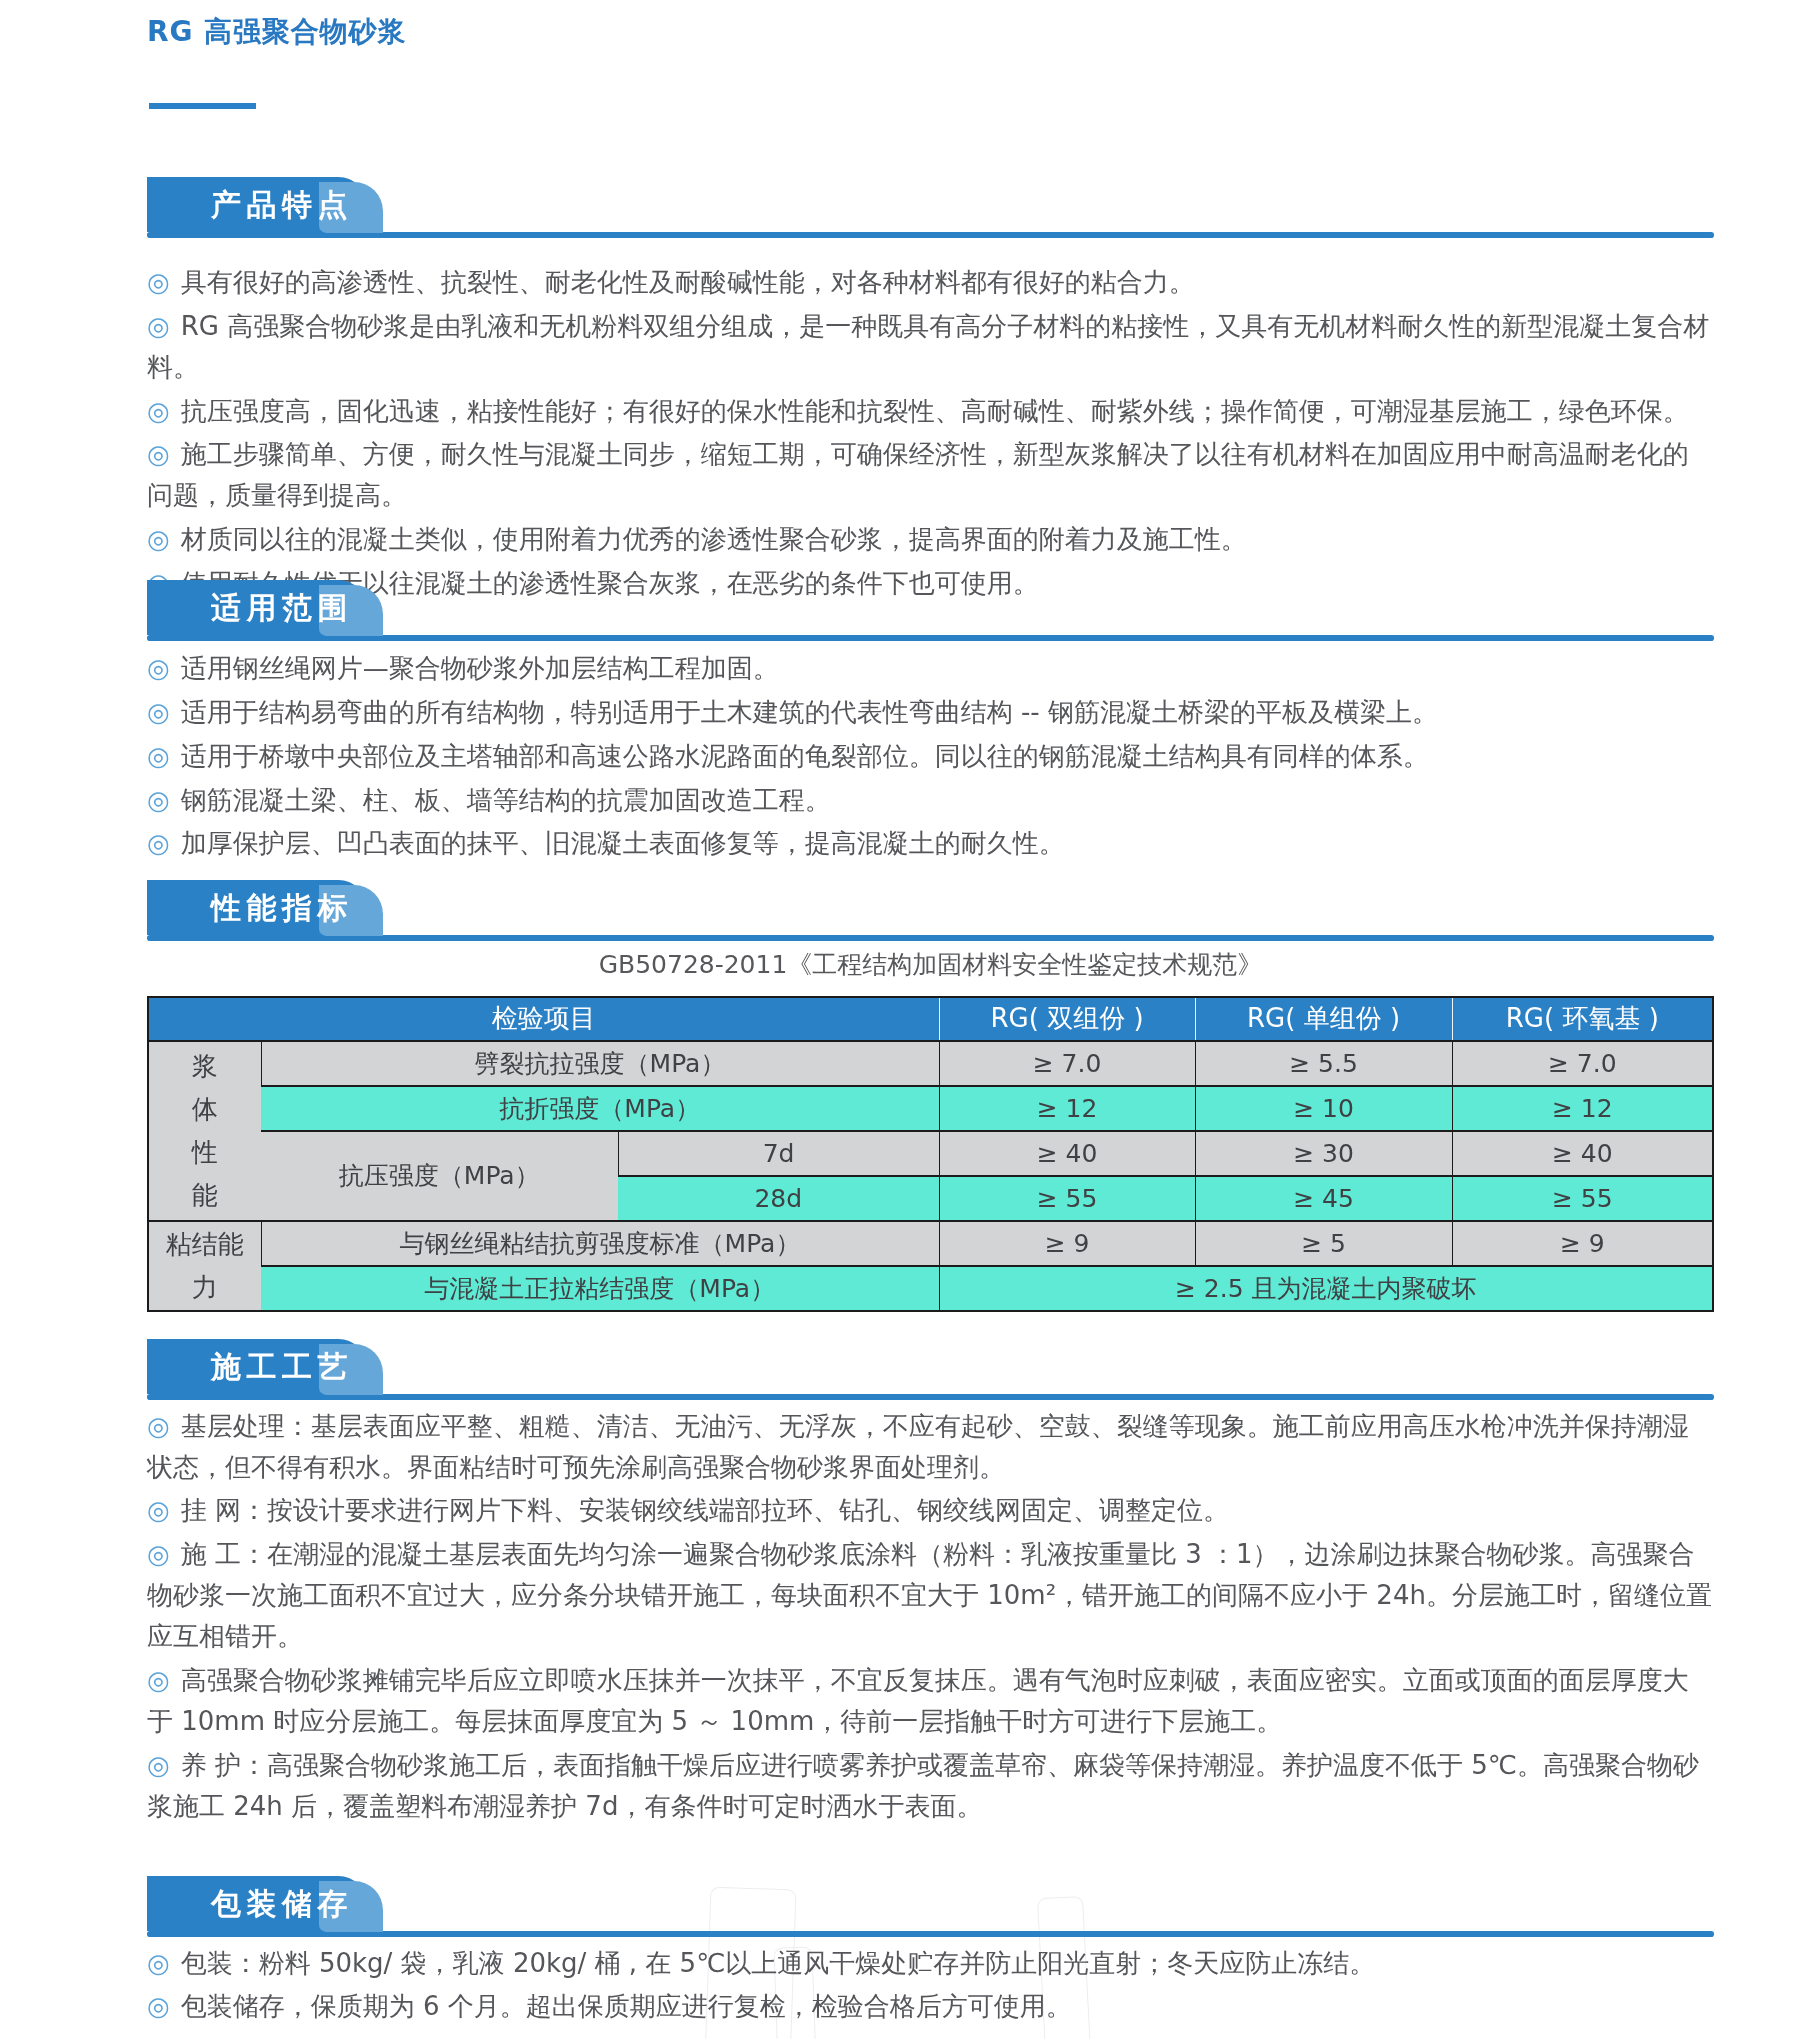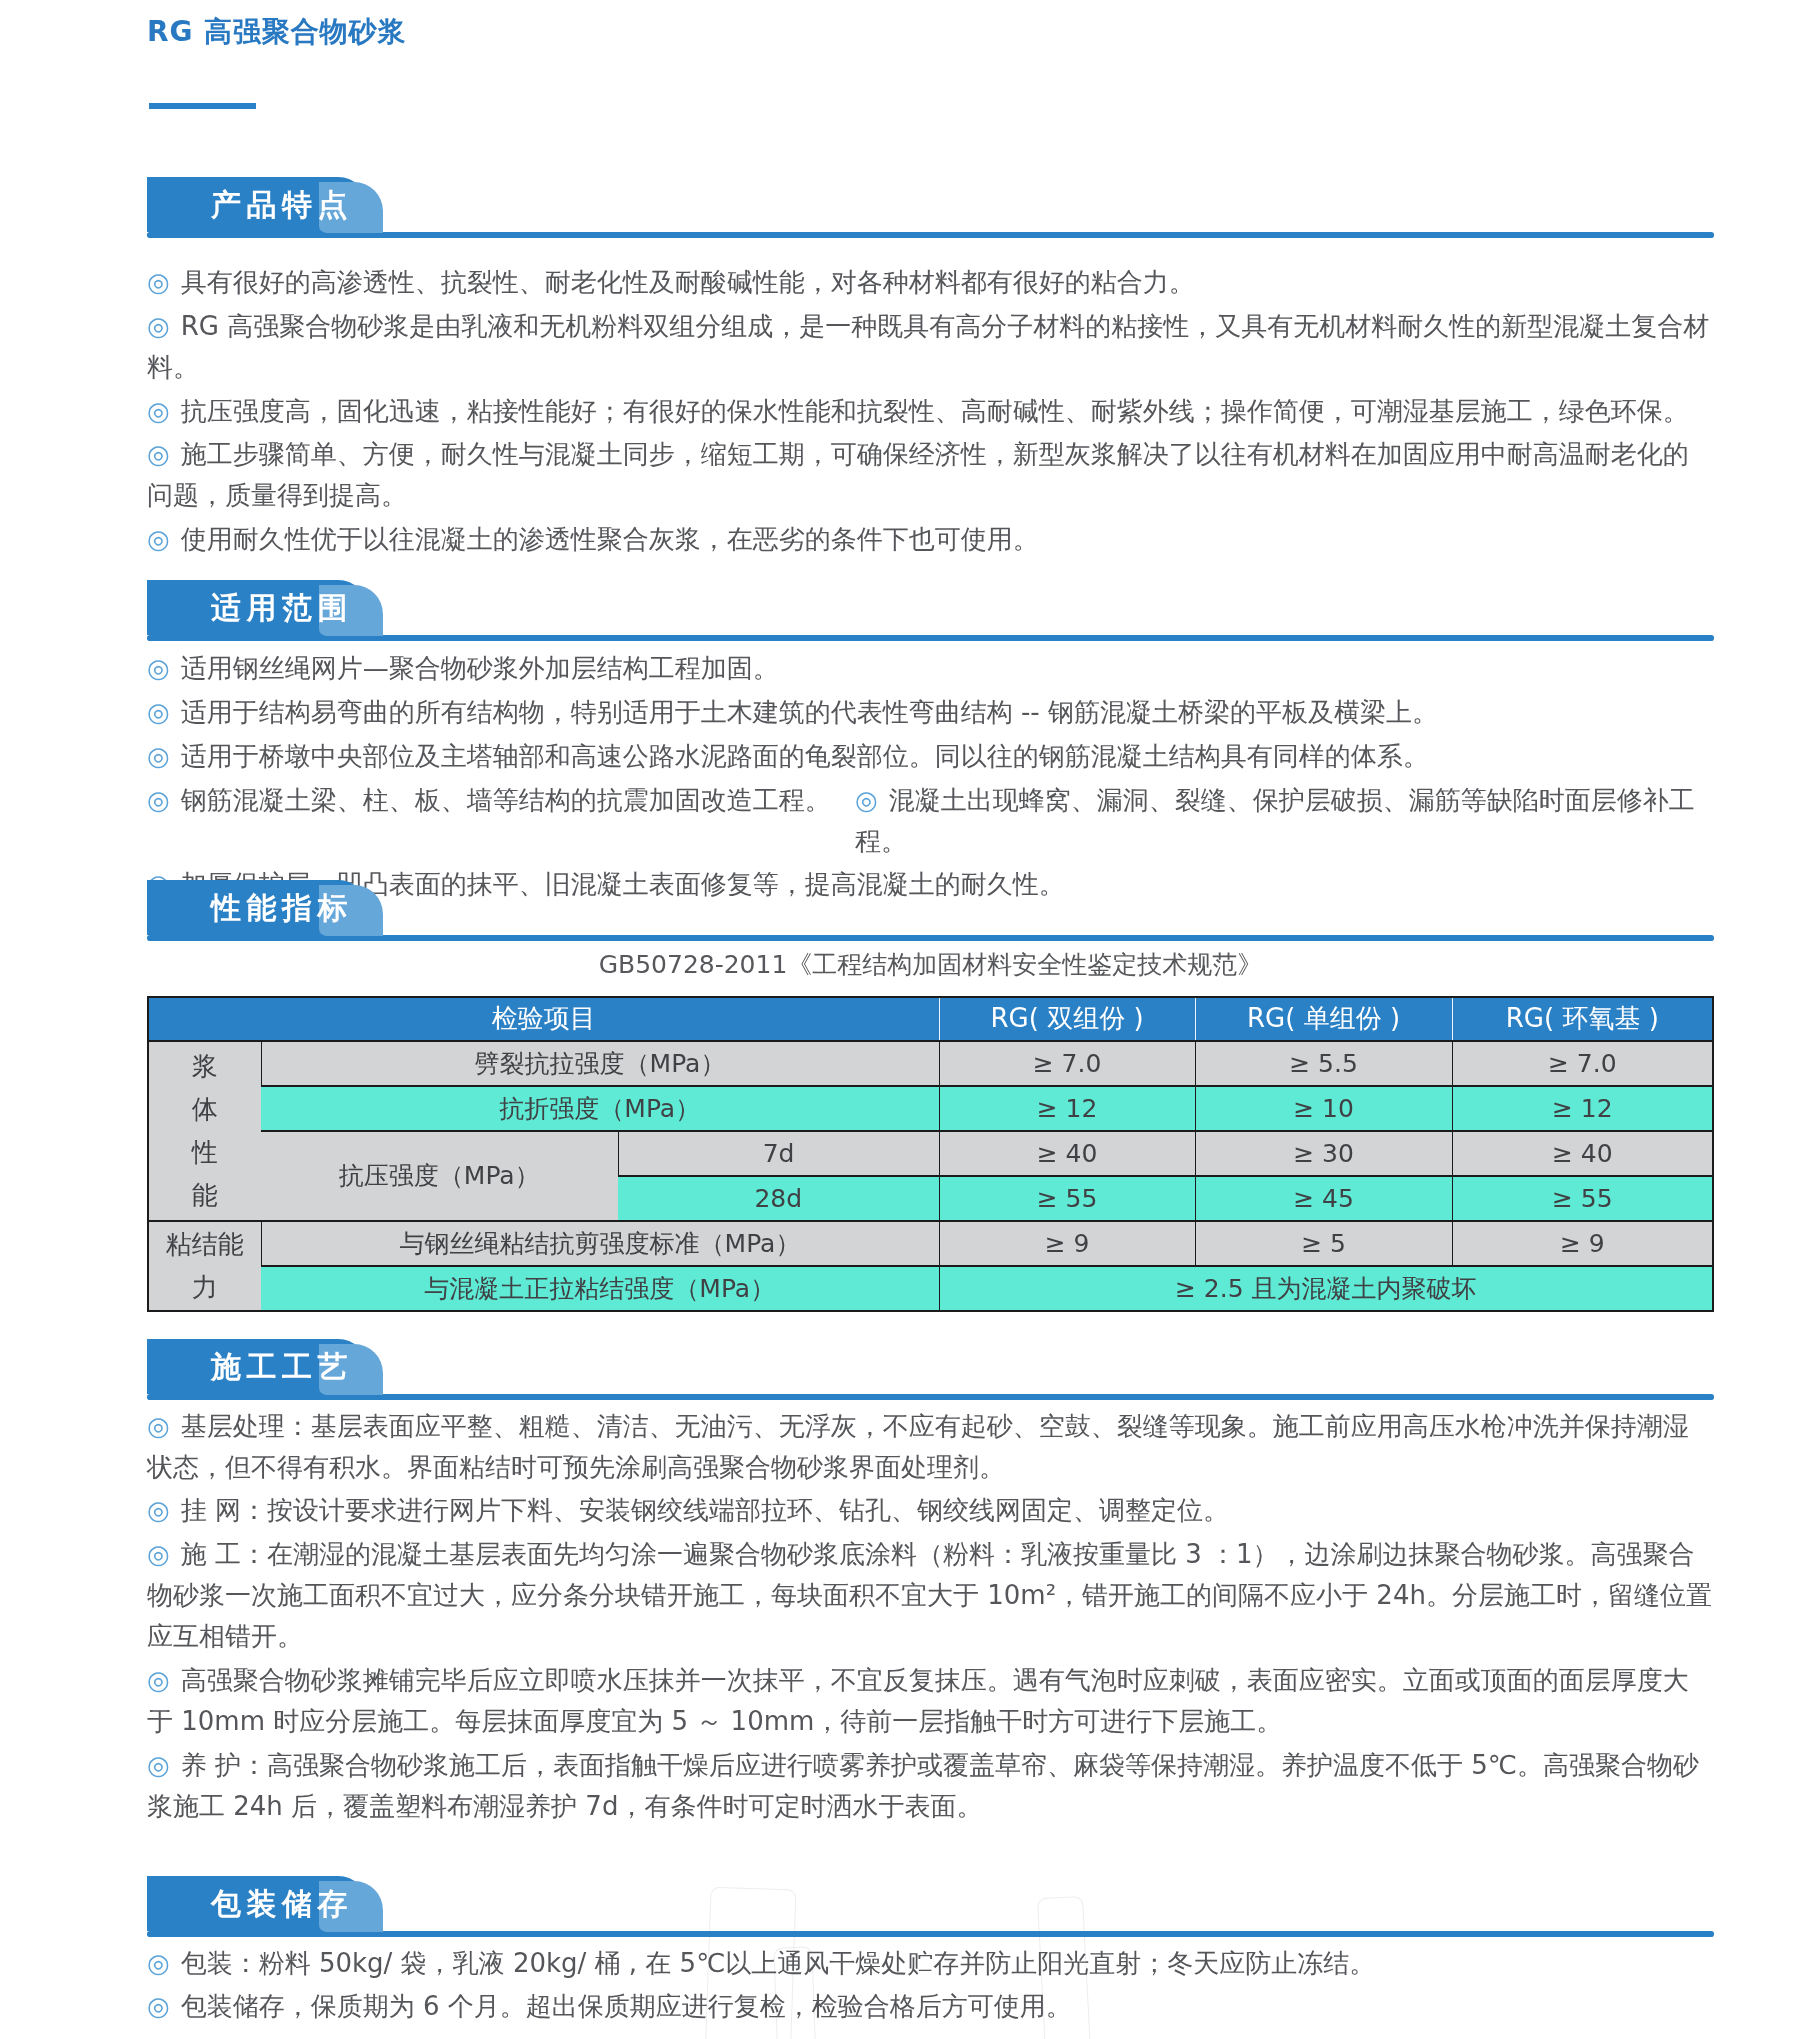--- a/index.html
+++ b/index.html
@@ -74,36 +74,36 @@
   <div class="section" style="top:177px;">
     <div class="sec-head">
       <div class="badge">产品特点</div>
       <div class="sec-rule"></div>
     </div>
     <div class="blist" style="margin-top:24px;">
       <div class="bullet"><span class="mark">◎</span><span>具有很好的高渗透性、抗裂性、耐老化性及耐酸碱性能，对各种材料都有很好的粘合力。</span></div>
       <div class="bullet"><span class="mark">◎</span><span>RG 高强聚合物砂浆是由乳液和无机粉料双组分组成，是一种既具有高分子材料的粘接性，又具有无机材料耐久性的新型混凝土复合材料。</span></div>
       <div class="bullet"><span class="mark">◎</span><span>抗压强度高，固化迅速，粘接性能好；有很好的保水性能和抗裂性、高耐碱性、耐紫外线；操作简便，可潮湿基层施工，绿色环保。</span></div>
       <div class="bullet"><span class="mark">◎</span><span>施工步骤简单、方便，耐久性与混凝土同步，缩短工期，可确保经济性，新型灰浆解决了以往有机材料在加固应用中耐高温耐老化的问题，质量得到提高。</span></div>
+      <div class="bullet"><span class="mark">◎</span><span>材质同以往的混凝土类似，使用附着力优秀的渗透性聚合砂浆，提高界面的附着力及施工性。</span></div>
       <div class="bullet"><span class="mark">◎</span><span>使用耐久性优于以往混凝土的渗透性聚合灰浆，在恶劣的条件下也可使用。</span></div>
     </div>
   </div>
 
   <div class="section" style="top:580px;">
     <div class="sec-head">
       <div class="badge">适用范围</div>
       <div class="sec-rule"></div>
     </div>
     <div class="blist" style="margin-top:7.3px;">
       <div class="bullet"><span class="mark">◎</span><span>适用钢丝绳网片—聚合物砂浆外加层结构工程加固。</span></div>
       <div class="bullet"><span class="mark">◎</span><span>适用于结构易弯曲的所有结构物，特别适用于土木建筑的代表性弯曲结构 -- 钢筋混凝土桥梁的平板及横梁上。</span></div>
       <div class="bullet"><span class="mark">◎</span><span>适用于桥墩中央部位及主塔轴部和高速公路水泥路面的龟裂部位。同以往的钢筋混凝土结构具有同样的体系。</span></div>
       <div class="bullet pair">
         <div class="pair-left"><span class="mark">◎</span><span>钢筋混凝土梁、柱、板、墙等结构的抗震加固改造工程。</span></div>
-        <div><span class="mark">◎</span><span>混凝土出现蜂窝、漏洞、裂缝、保护层破损、漏筋等缺陷时面层修补工程。</span></div>
       </div>
       <div class="bullet"><span class="mark">◎</span><span>加厚保护层、凹凸表面的抹平、旧混凝土表面修复等，提高混凝土的耐久性。</span></div>
     </div>
   </div>
 
   <div class="section" style="top:880px;">
     <div class="sec-head">
       <div class="badge">性能指标</div>
       <div class="sec-rule"></div>
     </div>

